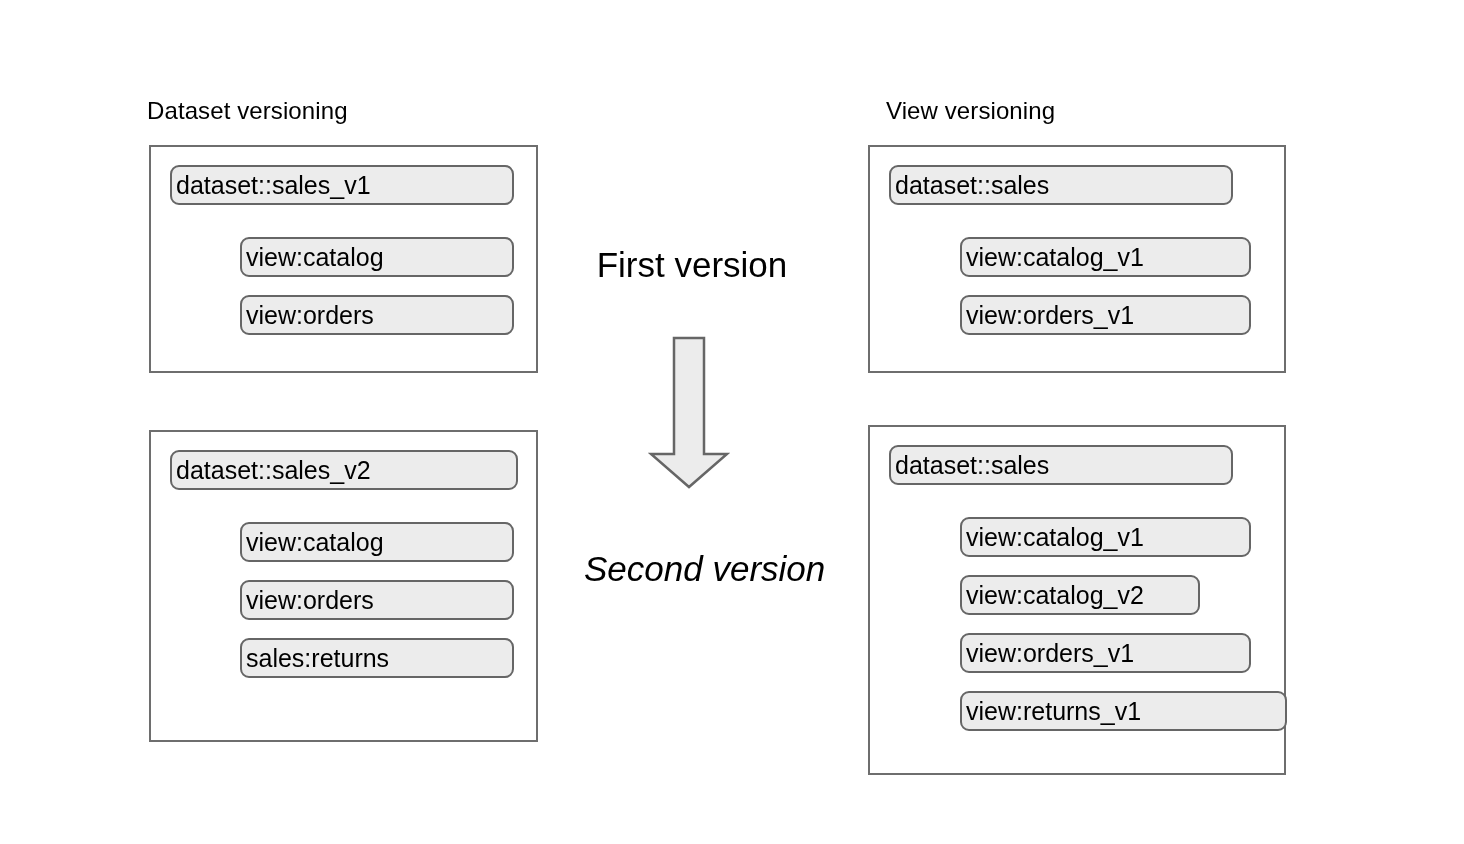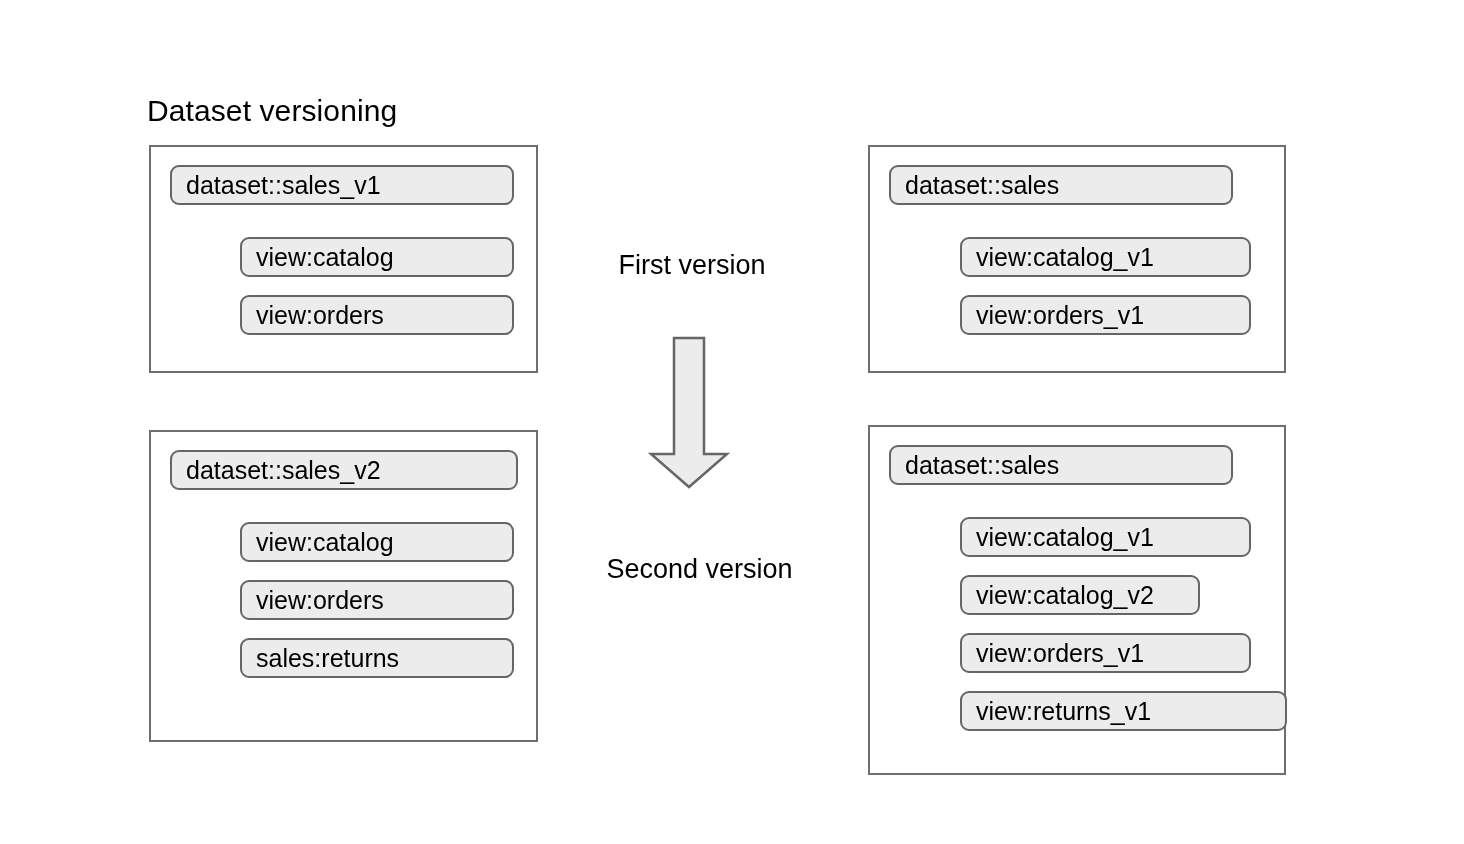--- a/index.html
+++ b/index.html
@@ -14,51 +14,51 @@
   }
   #canvas {
     position: relative;
     width: 1464px;
     height: 844px;
     background: #ffffff;
     overflow: hidden;
   }
   .col-title {
     position: absolute;
-    font-size: 30px;
+    font-size: 24px;
     line-height: 32px;
     color: #000000;
     white-space: nowrap;
     letter-spacing: 0.1px;
   }
   .group-box {
     position: absolute;
     box-sizing: border-box;
     background: #ffffff;
     border: 2px solid #6e6e6e;
   }
   .pill {
     position: absolute;
     box-sizing: border-box;
     background: #ececec;
     border: 2px solid #666666;
     border-radius: 9px;
     height: 40px;
     display: flex;
     align-items: center;
-    padding-left: 14px;
+    padding-left: 4px;
     font-size: 25px;
     line-height: 28px;
     color: #000000;
     white-space: nowrap;
     overflow: hidden;
   }
   .center-label {
     position: absolute;
-    font-size: 27px;
+    font-size: 35px;
     line-height: 32px;
     color: #000000;
     white-space: nowrap;
     text-align: center;
   }
   .arrow-wrap {
     position: absolute;
     left: 648px;
     top: 336px;
     width: 82px;
@@ -91,22 +91,23 @@
   </div>
 
   <div class="center-label" style="left:592px; top:249px; width:200px;">First version</div>
 
   <div class="arrow-wrap">
     <svg viewBox="0 0 82 154" xmlns="http://www.w3.org/2000/svg">
       <polygon points="26,2 56,2 56,118 79,118 41,151 3,118 26,118" fill="#ececec" stroke="#666666" stroke-width="2.5" stroke-linejoin="miter"></polygon>
     </svg>
   </div>
 
-  <div class="center-label" style="left:584px; top:553px; width:231px;">Second version</div>
+  <div class="center-label" style="left:584px; top:553px; width:231px;font-style:italic;">Second version</div>
 
+  <div class="col-title" style="left:886px; top:95px;">View versioning</div>
 
   <div class="group-box" style="left:868px; top:145px; width:418px; height:228px;">
     <div class="pill" style="left:19px; top:18px; width:344px;">dataset::sales</div>
     <div class="pill" style="left:90px; top:90px; width:291px;">view:catalog_v1</div>
     <div class="pill" style="left:90px; top:148px; width:291px;">view:orders_v1</div>
   </div>
 
   <div class="group-box" style="left:868px; top:425px; width:418px; height:350px;">
     <div class="pill" style="left:19px; top:18px; width:344px;">dataset::sales</div>
     <div class="pill" style="left:90px; top:90px; width:291px;">view:catalog_v1</div>

